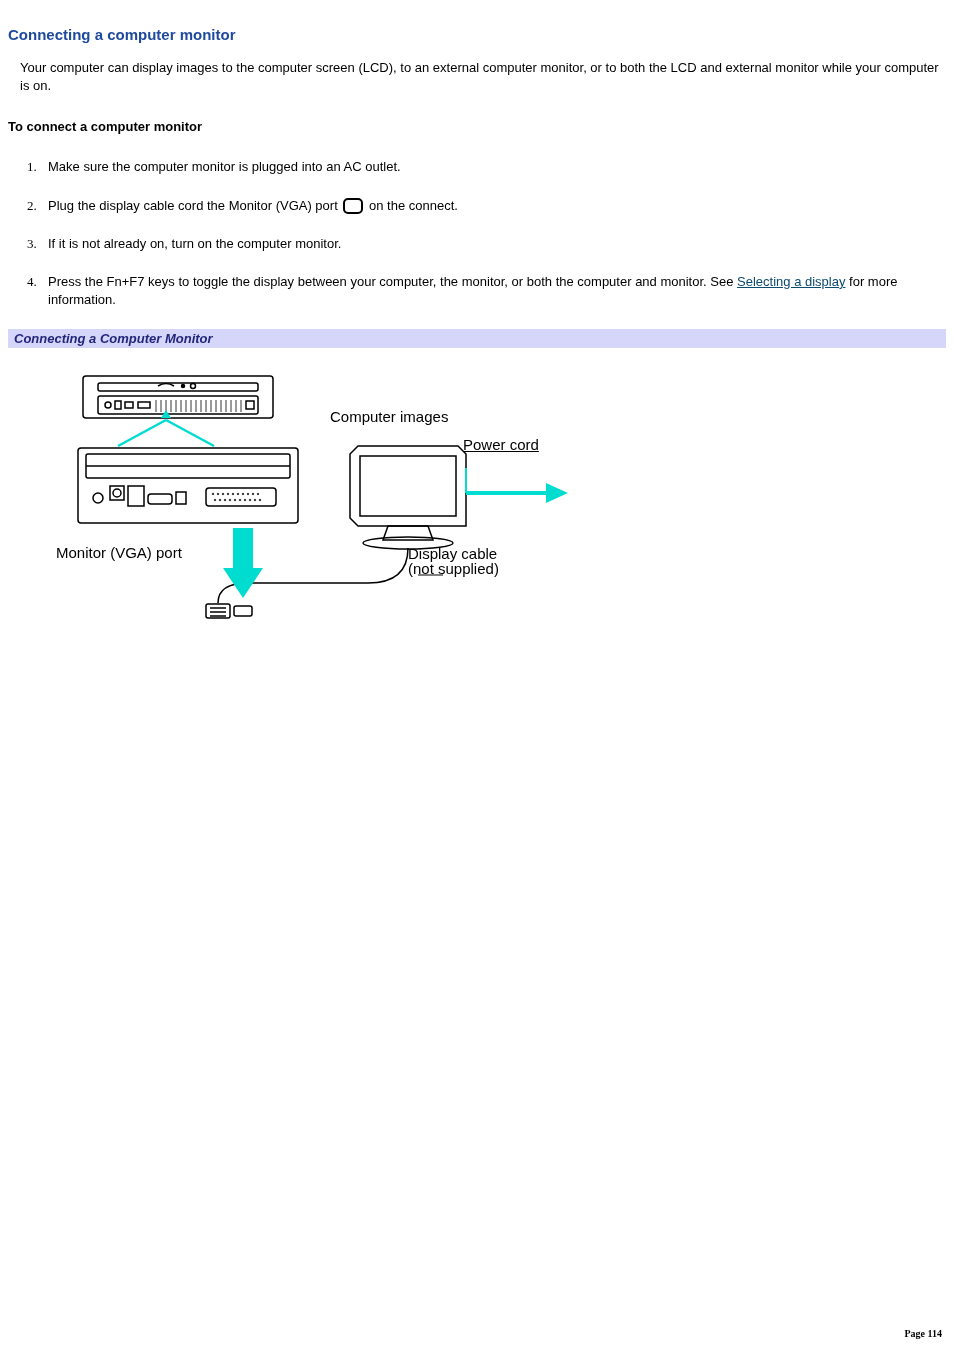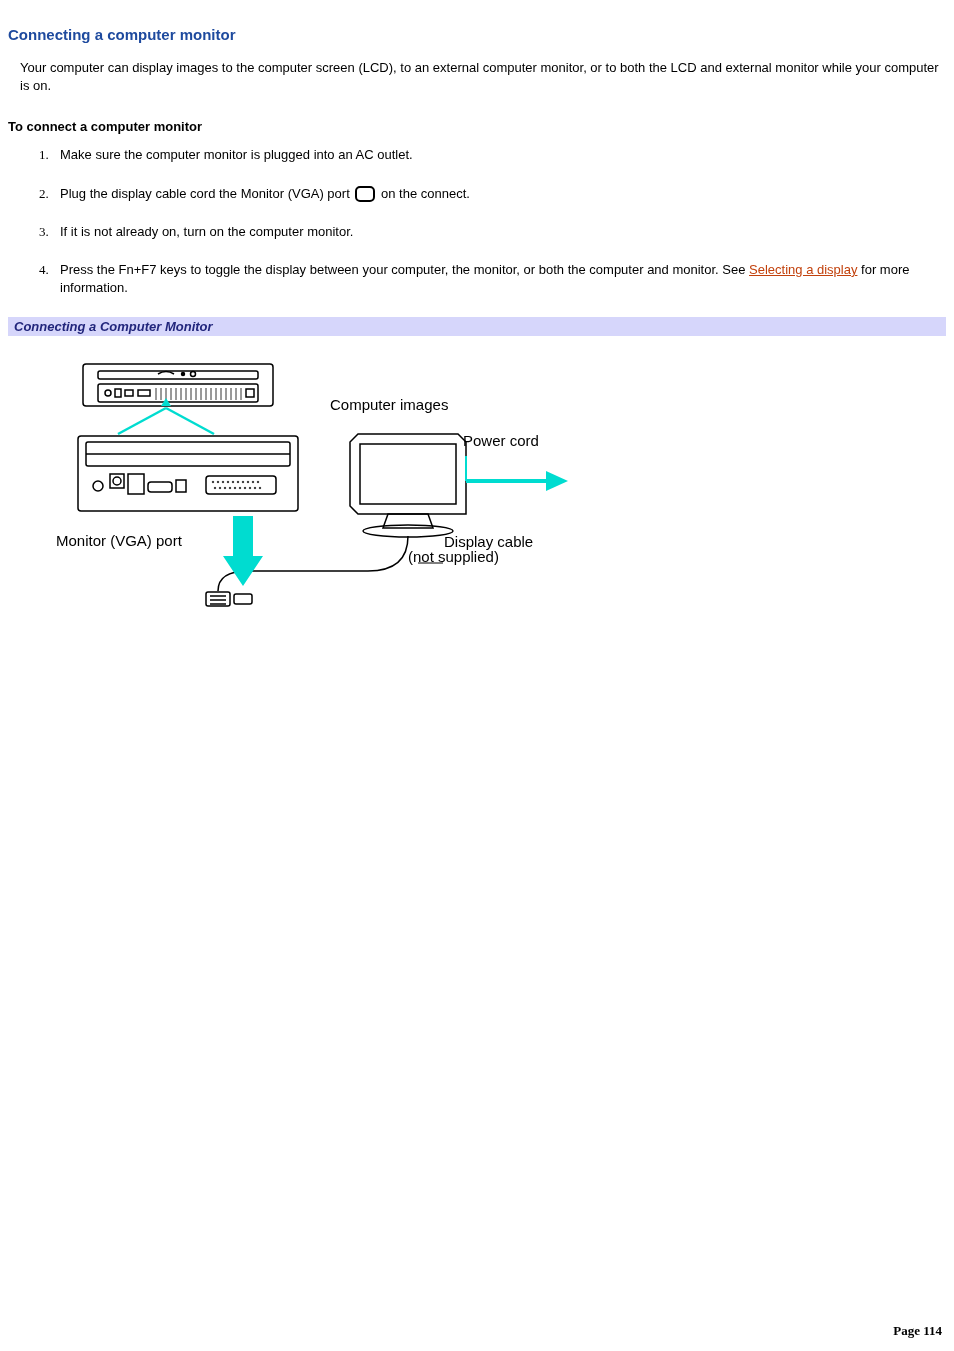--- a/index.html
+++ b/index.html
@@ -17,24 +17,24 @@
       font-weight: bold;
       margin: 18px 0 16px 0;
     }
     p.intro {
       margin: 10px 0 20px 12px;
       line-height: 1.4;
     }
     h2.sub {
       font-size: 13px;
       font-weight: bold;
-      margin: 24px 0 12px 0;
+      margin: 24px 0 24px 0;
     }
     ol {
-      margin: 12px;
+      margin: 0;
       padding-left: 32px;
     }
     ol li {
       margin-bottom: 20px;
       padding-left: 8px;
       line-height: 1.4;
     }
     ol li::marker {
       font-family: "Times New Roman", serif;
       font-size: 13px;
@@ -42,21 +42,21 @@
     .inline-icon {
       display: inline-block;
       width: 16px;
       height: 12px;
       border: 2px solid #000;
       border-radius: 5px;
       vertical-align: middle;
       margin: 0 2px;
     }
     a.link {
-      color: #c2410c;
+      color: #0c4a6e;
       text-decoration: underline;
     }
     .caption-bar {
       background: #D6D6FB;
       color: #22267C;
       font-style: italic;
       font-weight: bold;
       font-size: 13px;
       padding: 2px 6px;
       margin-top: 6px;
@@ -69,21 +69,21 @@
     .diagram-label {
       font-family: Arial, sans-serif;
       font-size: 15px;
       position: absolute;
     }
     .footer {
       position: fixed;
       bottom: 12px;
       right: 12px;
       font-family: "Times New Roman", serif;
-      font-size: 13px;
+      font-size: 10px;
       font-weight: bold;
     }
     .bold { font-weight: normal; }
   </style>
 </head>
 <body>
 
 <h1>Connecting a computer monitor</h1>
 
 <p class="intro">Your computer can display images to the computer screen (LCD), to an external computer monitor, or to both the LCD and external monitor while your computer is on.</p>
@@ -210,19 +210,19 @@
     </g>
 
     <g fill="#00DCD0">
       <polygon points="185,160 205,160 205,200 215,200 195,230 175,200 185,200"></polygon>
     </g>
 
     <line x1="370" y1="207" x2="395" y2="207" stroke="#000" stroke-width="1"></line>
   </svg>
 
   <div class="diagram-label" style="left:322px; top:60px;">Computer images</div>
-  <div class="diagram-label" style="left:455px; top:96px;">Power cord</div>
+  <div class="diagram-label" style="left:455px; top:88px;text-decoration:underline;">Power cord</div>
   <div class="diagram-label" style="left:48px; top:196px;">Monitor (VGA) port</div>
-  <div class="diagram-label" style="left:400px; top:197px;padding-left:36px;">Display cable</div>
+  <div class="diagram-label" style="left:400px; top:197px;">Display cable</div>
   <div class="diagram-label" style="left:400px; top:212px;">(not supplied)</div>
 </div>
 
 <div class="footer">Page 114</div>
 
 </body></html>

